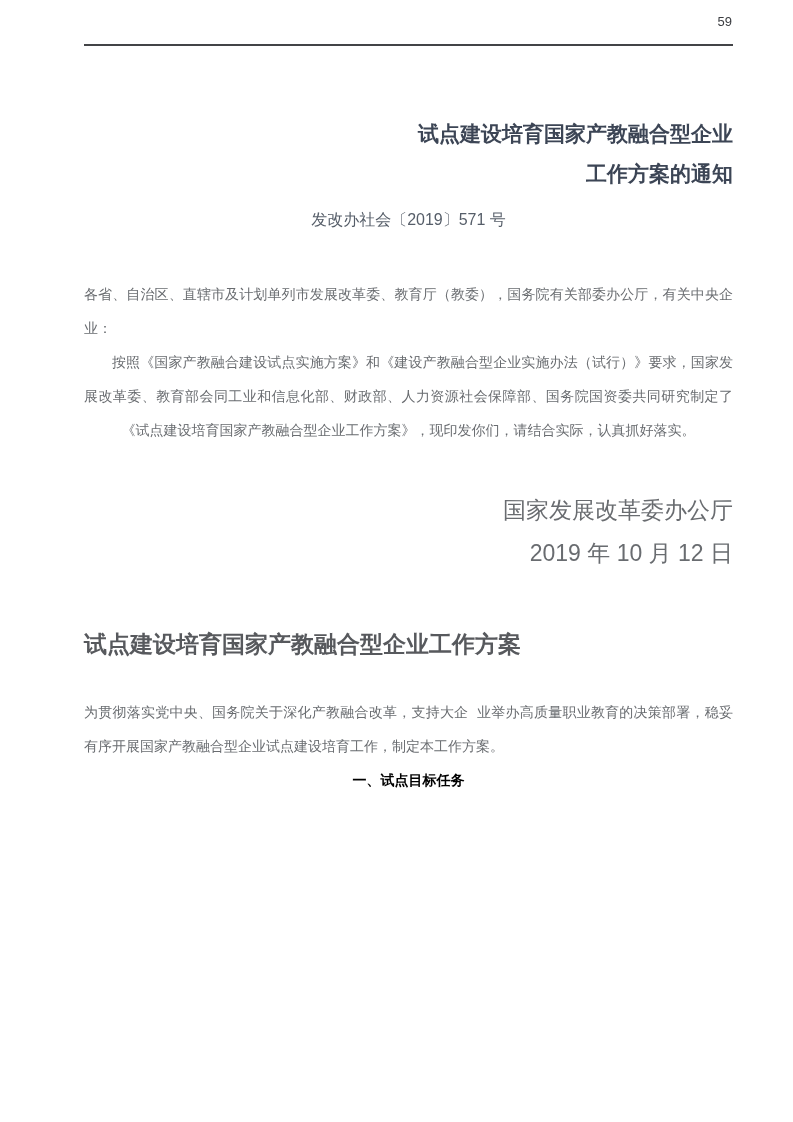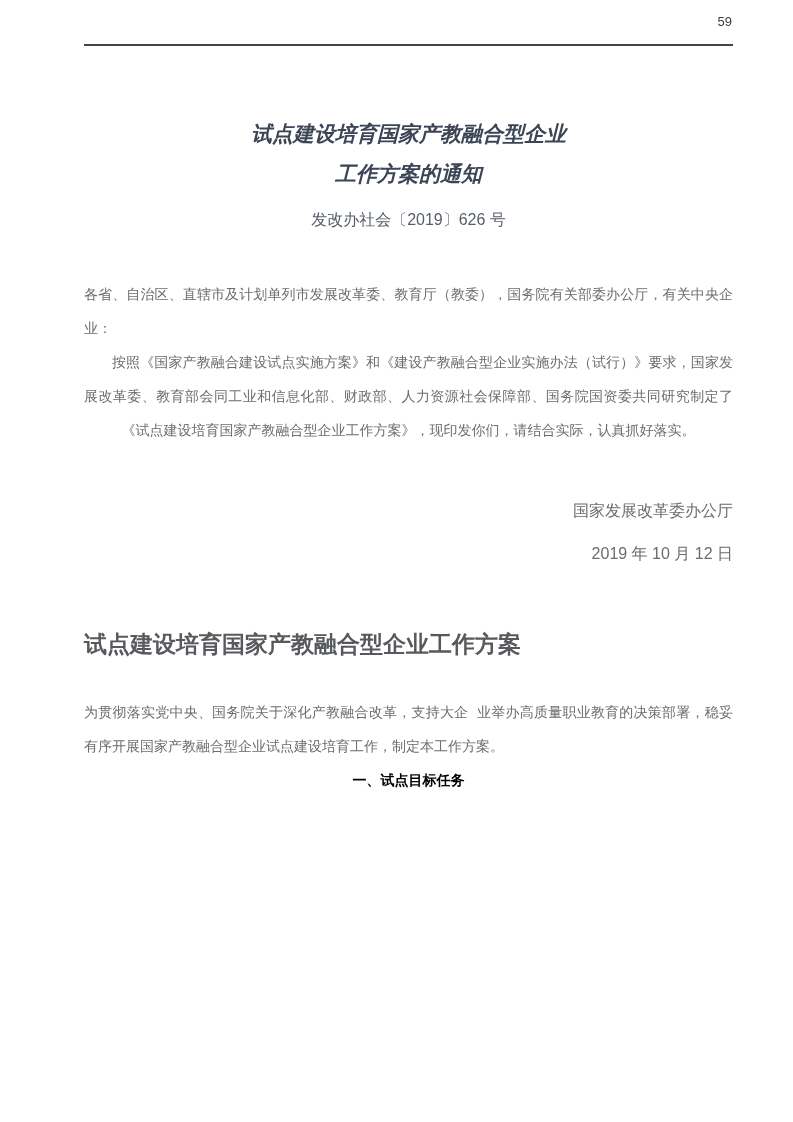--- a/index.html
+++ b/index.html
@@ -25,26 +25,25 @@
     line-height: 16px;
     padding-right: 1px;
   }
   .header-rule {
     border: none;
     border-top: 2px solid #434447;
     margin: 14px 0 0 0;
   }
   .doc-title {
     margin-top: 68px;
-    text-align: center;
+    text-align: right;
     font-size: 21px;
     font-weight: bold;
     line-height: 40px;
     color: #3c4555;
-    font-style: italic;
   }
   .doc-number {
     margin-top: 15px;
     text-align: center;
     font-size: 16px;
     color: #565e69;
     line-height: 22px;
   }
   .body-text {
     font-size: 14px;
@@ -56,21 +55,21 @@
     margin-top: 46px;
   }
   .para-indent {
     text-indent: 2em;
     text-align: justify;
     text-align-last: center;
   }
   .signature-block {
     margin-top: 42px;
     text-align: right;
-    font-size: 16px;
+    font-size: 23px;
     line-height: 43px;
     color: #696c70;
   }
   .plan-heading {
     margin-top: 59px;
     text-align: left;
     font-size: 23px;
     font-weight: bold;
     color: #57595d;
     line-height: 20px;
@@ -93,21 +92,21 @@
 
   <div class="page-number">59</div>
 
   <hr class="header-rule">
 
   <div class="doc-title">
     <div>试点建设培育国家产教融合型企业</div>
     <div>工作方案的通知</div>
   </div>
 
-  <div class="doc-number">发改办社会〔2019〕626 号</div>
+  <div class="doc-number">发改办社会〔2019〕571 号</div>
 
   <div class="body-text block-salutation">各省、自治区、直辖市及计划单列市发展改革委、教育厅（教委），国务院有关部委办公厅，有关中央企业：</div>
 
   <div class="body-text para-indent">按照《国家产教融合建设试点实施方案》和《建设产教融合型企业实施办法（试行）》要求，国家发展改革委、教育部会同工业和信息化部、财政部、人力资源社会保障部、国务院国资委共同研究制定了《试点建设培育国家产教融合型企业工作方案》，现印发你们，请结合实际，认真抓好落实。</div>
 
   <div class="signature-block">
     <div>国家发展改革委办公厅</div>
     <div>2019 年 10 月 12 日</div>
   </div>
 

